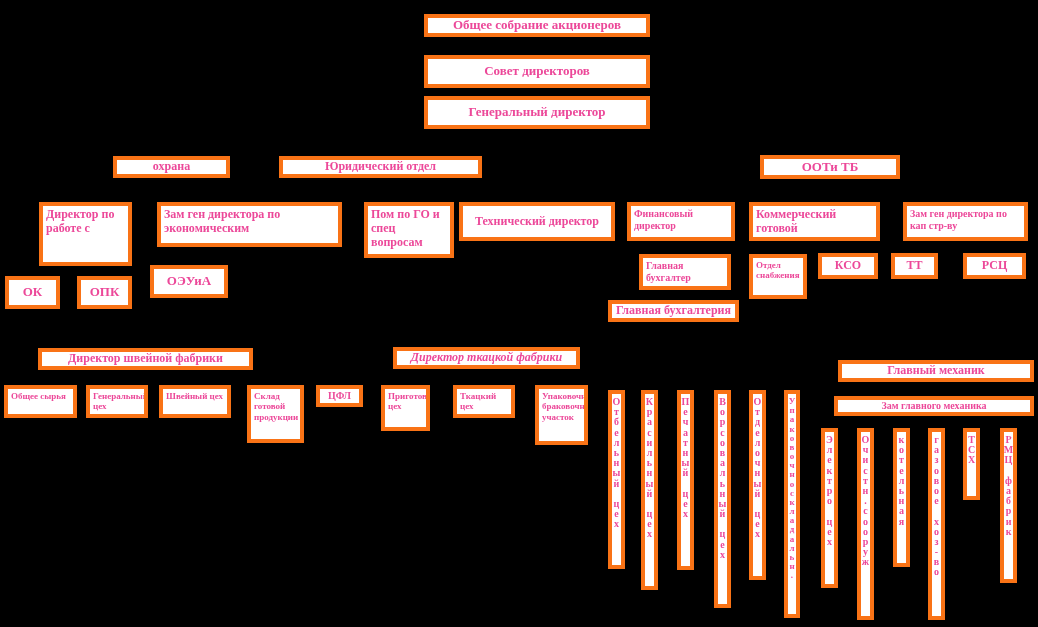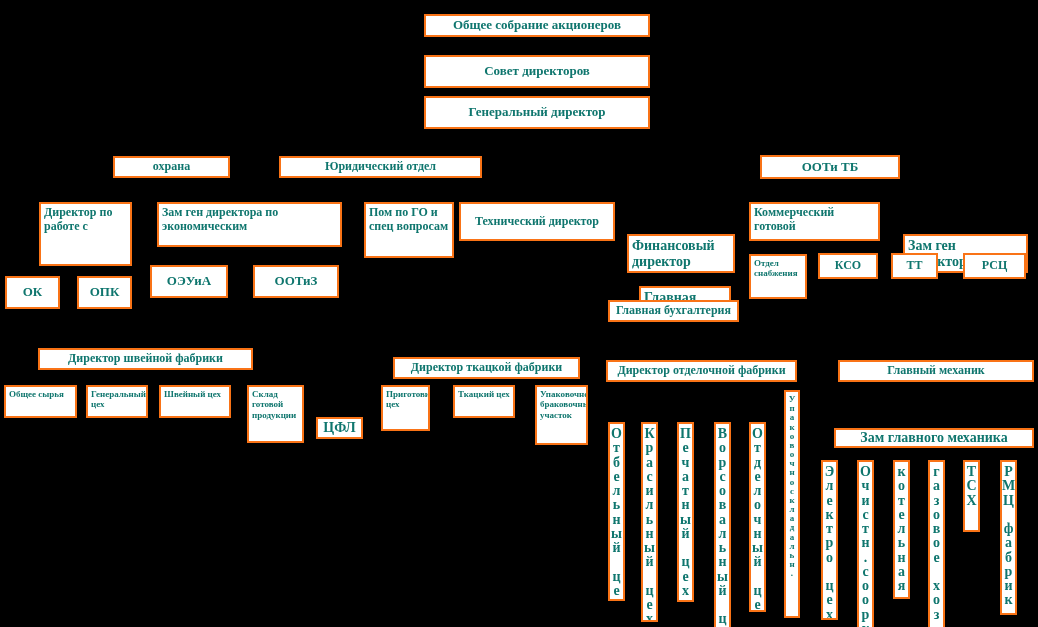--- a/index.html
+++ b/index.html
@@ -11,22 +11,22 @@
     position: relative;
     width: 1038px;
     height: 627px;
     background: #000000;
     overflow: hidden;
     font-family: "Liberation Serif", "DejaVu Serif", serif;
   }
   .node {
     position: absolute;
     background: #ffffff;
-    color: #0f766e;
-    border: 2px solid #f97316;
+    color: #ec4899;
+    border: 4px solid #f97316;
     box-sizing: border-box;
     font-weight: bold;
     line-height: 1.15;
     overflow: hidden;
     display: flex;
     align-items: flex-start;
     justify-content: center;
     text-align: center;
     padding: 2px 3px;
   }
@@ -43,21 +43,21 @@
     align-items: flex-start;
     justify-content: center;
     text-align: center;
     letter-spacing: 0;
     line-height: 1.02;
     padding: 3px 0 0 0;
     word-break: break-all;
     white-space: pre-line;
   }
   .t9  { font-size: 9px; }
-  .t10 { font-size: 14px; margin-top: 32px; }
+  .t10 { font-size: 10px; }
   .t11 { font-size: 12px; }
   .t12 { font-size: 12px; }
   .t13 { font-size: 13px; }
 </style>
 </head>
 <body>
 
 <div id="chart-root">
 
   <div class="node center t13" style="left:424px; top:14px; width:226px; height:23px;">Общее собрание акционеров</div>
@@ -85,39 +85,37 @@
   <div class="node leftal t11" style="left:749px; top:202px; width:131px; height:39px;">Коммерческий готовой</div>
 
   <div class="node leftal t10" style="left:903px; top:202px; width:125px; height:39px;">Зам ген директора по кап стр-ву</div>
 
   <div class="node center t13" style="left:5px; top:276px; width:55px; height:33px;">ОК</div>
 
   <div class="node center t13" style="left:77px; top:276px; width:55px; height:33px;">ОПК</div>
 
   <div class="node center t13" style="left:150px; top:265px; width:78px; height:33px;">ОЭУиА</div>
 
-  <div class="node center t13" style="left:253px; top:265px; width:86px; height:33px;">ООТиЗ</div>
 
   <div class="node leftal t10" style="left:639px; top:254px; width:92px; height:36px;">Главная бухгалтер</div>
 
   <div class="node leftal t9" style="left:749px; top:254px; width:58px; height:45px;">Отдел снабжения</div>
 
   <div class="node center t12" style="left:818px; top:253px; width:60px; height:26px;">КСО</div>
 
   <div class="node center t12" style="left:891px; top:253px; width:47px; height:26px;">ТТ</div>
 
   <div class="node center t12" style="left:963px; top:253px; width:63px; height:26px;">РСЦ</div>
 
   <div class="node center t11" style="left:608px; top:300px; width:131px; height:22px;">Главная бухгалтерия</div>
 
   <div class="node center t12" style="left:38px; top:348px; width:215px; height:22px;">Директор швейной фабрики</div>
 
-  <div class="node center t11" style="left:393px; top:357px; width:187px; height:22px;">Директор ткацкой фабрики</div>
-
-  <div class="node center t11" style="left:606px; top:360px; width:191px; height:22px;">Директор отделочной фабрики</div>
+  <div class="node center t11" style="left:393px; top:347px; width:187px; height:22px;font-style:italic;">Директор ткацкой фабрики</div>
+
 
   <div class="node center t12" style="left:838px; top:360px; width:196px; height:22px;">Главный механик</div>
 
   <div class="node center t10" style="left:834px; top:396px; width:200px; height:20px;">Зам главного механика</div>
 
   <div class="node leftal t9" style="left:4px; top:385px; width:73px; height:33px;">Общее сырья</div>
 
   <div class="node leftal t9" style="left:86px; top:385px; width:62px; height:33px;">Генеральный цех</div>
 
   <div class="node leftal t9" style="left:159px; top:385px; width:72px; height:33px;">Швейный цех</div>

